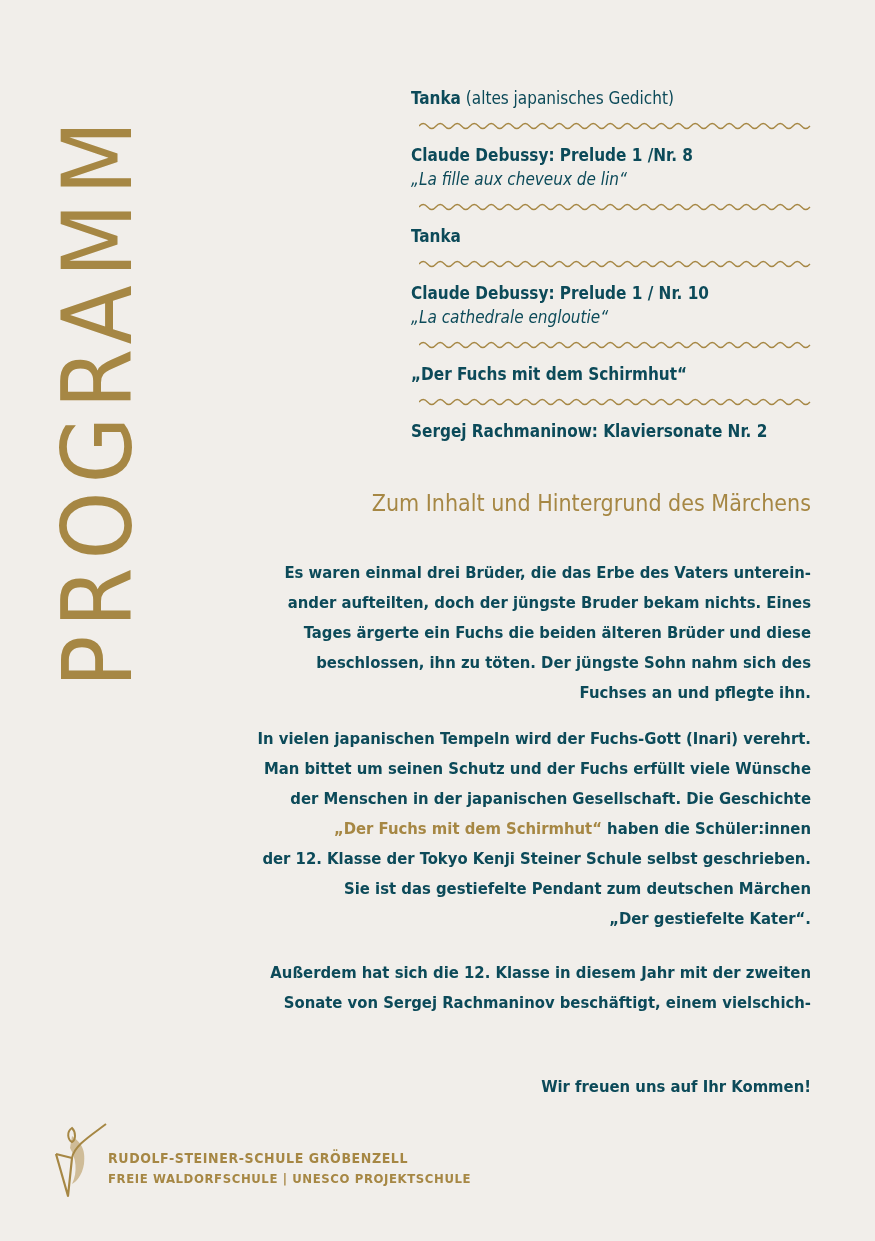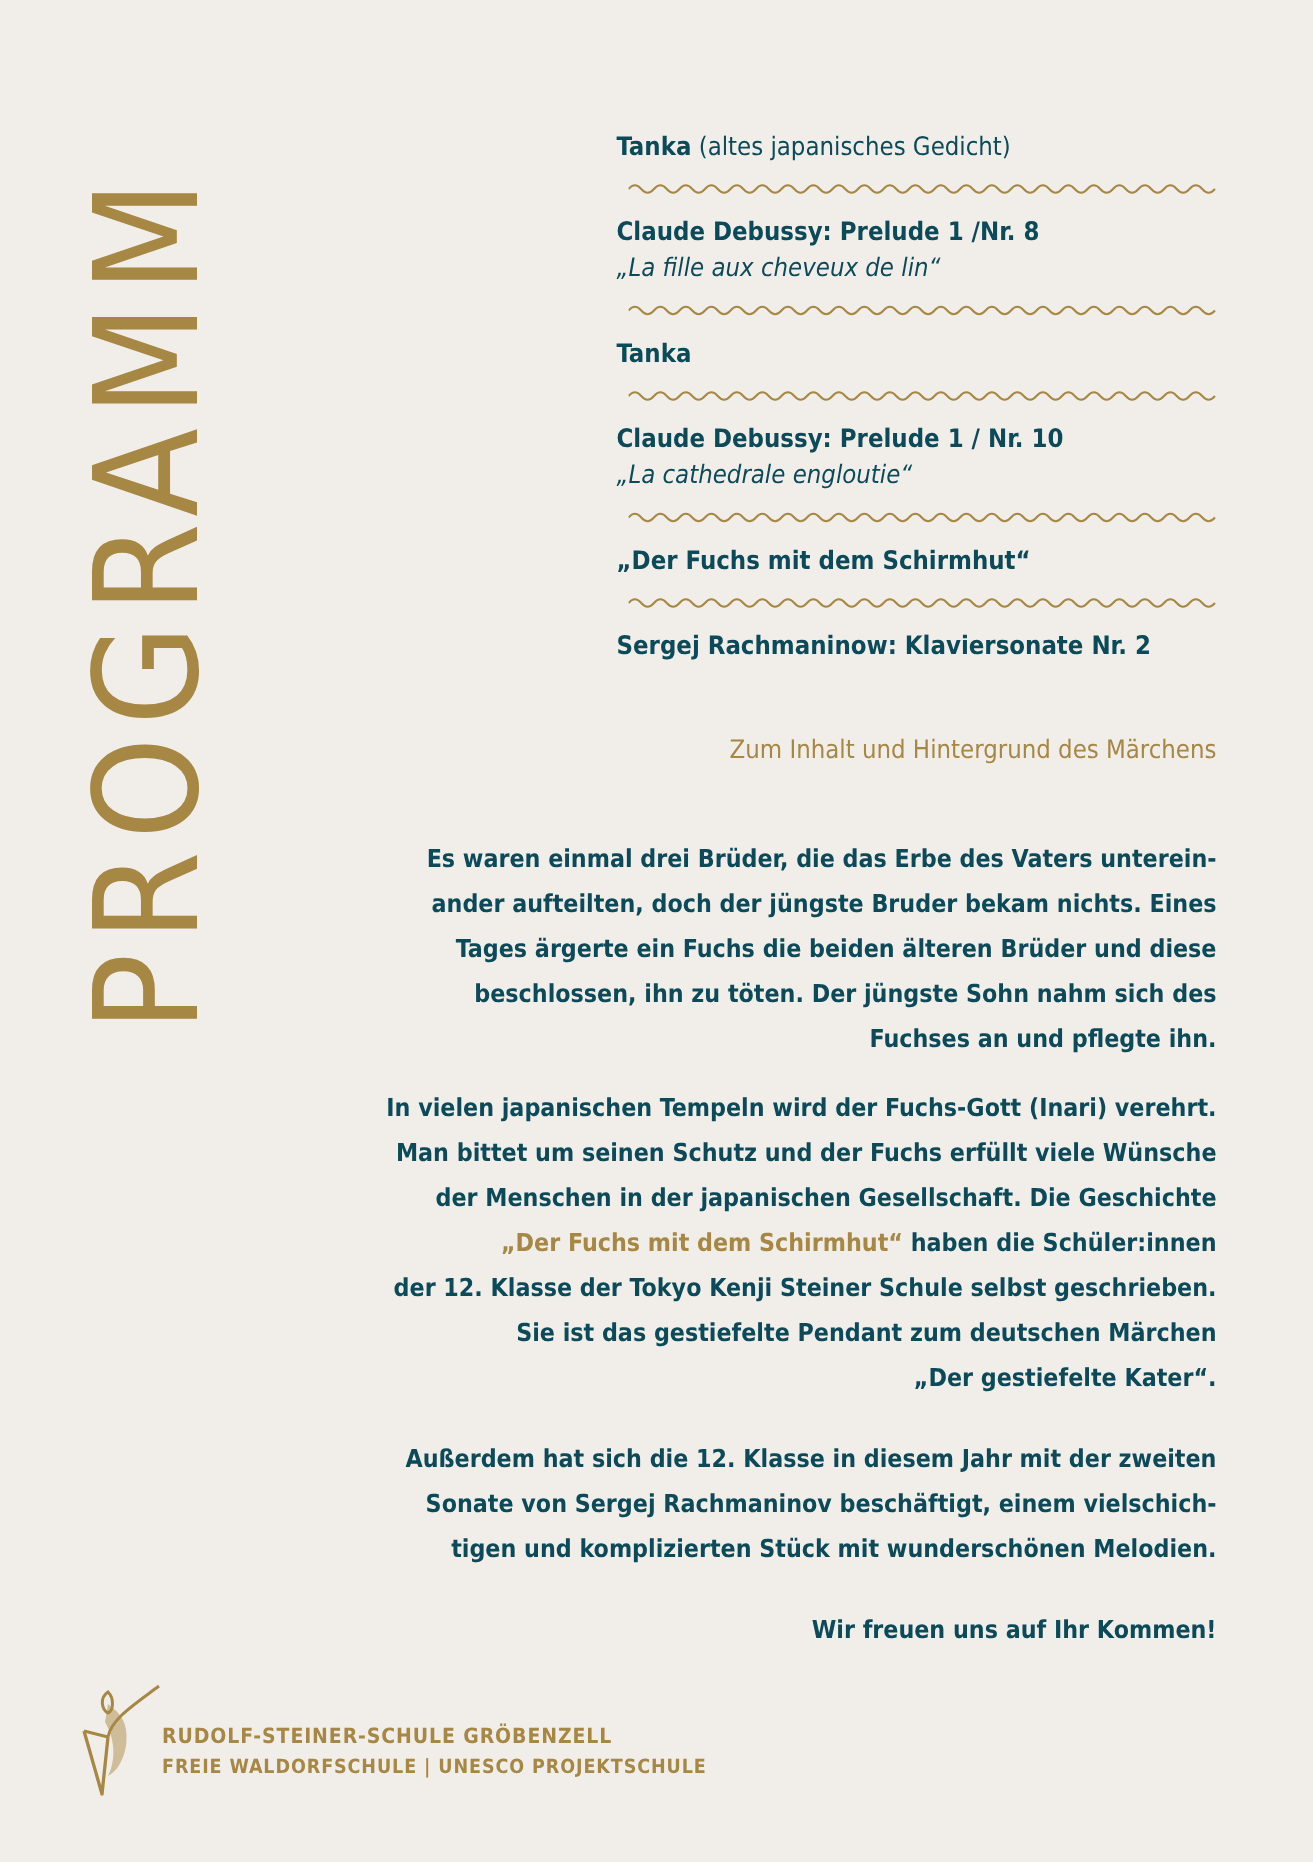--- a/index.html
+++ b/index.html
@@ -18,21 +18,21 @@
     width: 630px; text-align: center;
     font-stretch: condensed;
   }
   .program { position: absolute; right: 64px; top: 86px; width: 400px; text-align: left; }
   .prog-item { font-size: 17px; line-height: 24px; }
   .prog-item .b { font-weight: bold; }
   .prog-item .it { font-style: italic; font-weight: normal; display: block; }
   .wave { display: block; width: 392px; height: 10px; margin: 10px 0 13px auto; }
   .heading {
     position: absolute; right: 64px; top: 490px;
-    font-size: 17px; color: #a68744; font-weight: normal;
+    font-size: 23px; color: #a68744; font-weight: normal;
     white-space: nowrap;
   }
   .para {
     position: absolute; right: 64px; text-align: right;
     font-size: 16.5px; line-height: 30px; font-weight: bold;
     white-space: nowrap;
   }
   .gold { color: #a68744; }
   .footer { position: absolute; left: 50px; top: 1118px; width: 440px; height: 80px; }
   .footer .logo { position: absolute; left: 0; top: 0; }
@@ -103,21 +103,20 @@
   <div>der Menschen in der japanischen Gesellschaft. Die Geschichte</div>
   <div><span class="gold">„Der Fuchs mit dem Schirmhut“</span><span> haben die Schüler:innen</span></div>
   <div>der 12. Klasse der Tokyo Kenji Steiner Schule selbst geschrieben.</div>
   <div>Sie ist das gestiefelte Pendant zum deutschen Märchen</div>
   <div>„Der gestiefelte Kater“.</div>
 </div>
 
 <div class="para" style="top:958px;">
   <div>Außerdem hat sich die 12. Klasse in diesem Jahr mit der zweiten</div>
   <div>Sonate von Sergej Rachmaninov beschäftigt, einem vielschich-</div>
-  <div>tigen und komplizierten Stück mit wunderschönen Melodien.</div>
 </div>
 
 <div class="para" style="top:1072px;">Wir freuen uns auf Ihr Kommen!</div>
 
 <div class="footer">
   <svg class="logo" width="60" height="80" viewBox="0 0 60 80">
     <path d="M22 18 C30 24 36 30 34 46 C32 58 26 64 22 66 C28 54 26 40 20 30 Z" fill="#c9b38a" opacity="0.85"></path>
     <path d="M6 36 L18 78 L22 40" fill="none" stroke="#a68744" stroke-width="2.2" stroke-linejoin="round"></path>
     <path d="M22 40 C24 28 40 18 56 6" fill="none" stroke="#a68744" stroke-width="2"></path>
     <path d="M22 10 C16 14 18 22 22 24 C26 22 26 14 22 10 Z" fill="none" stroke="#a68744" stroke-width="2"></path>

